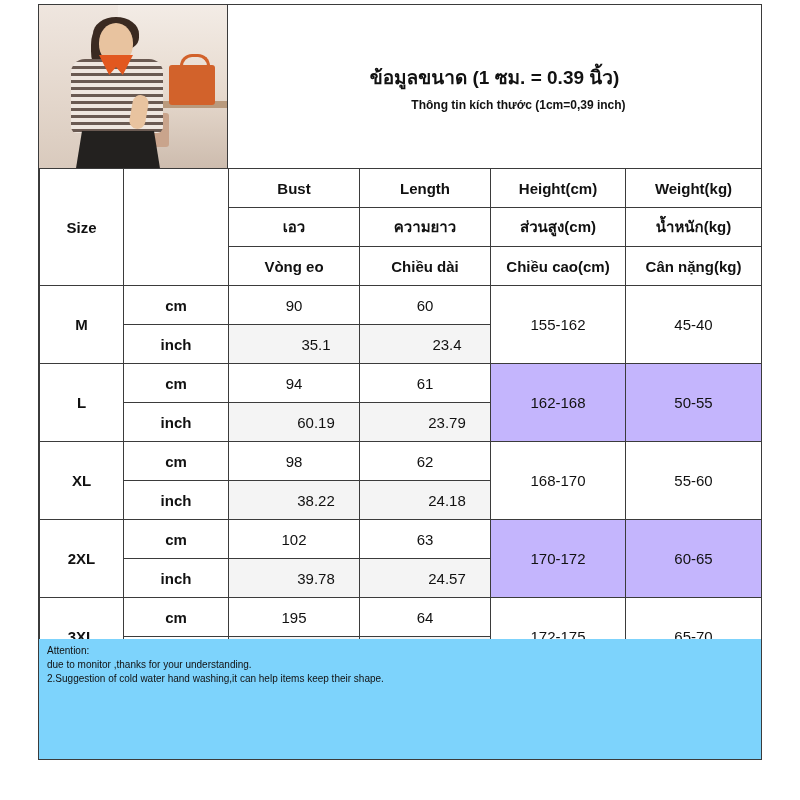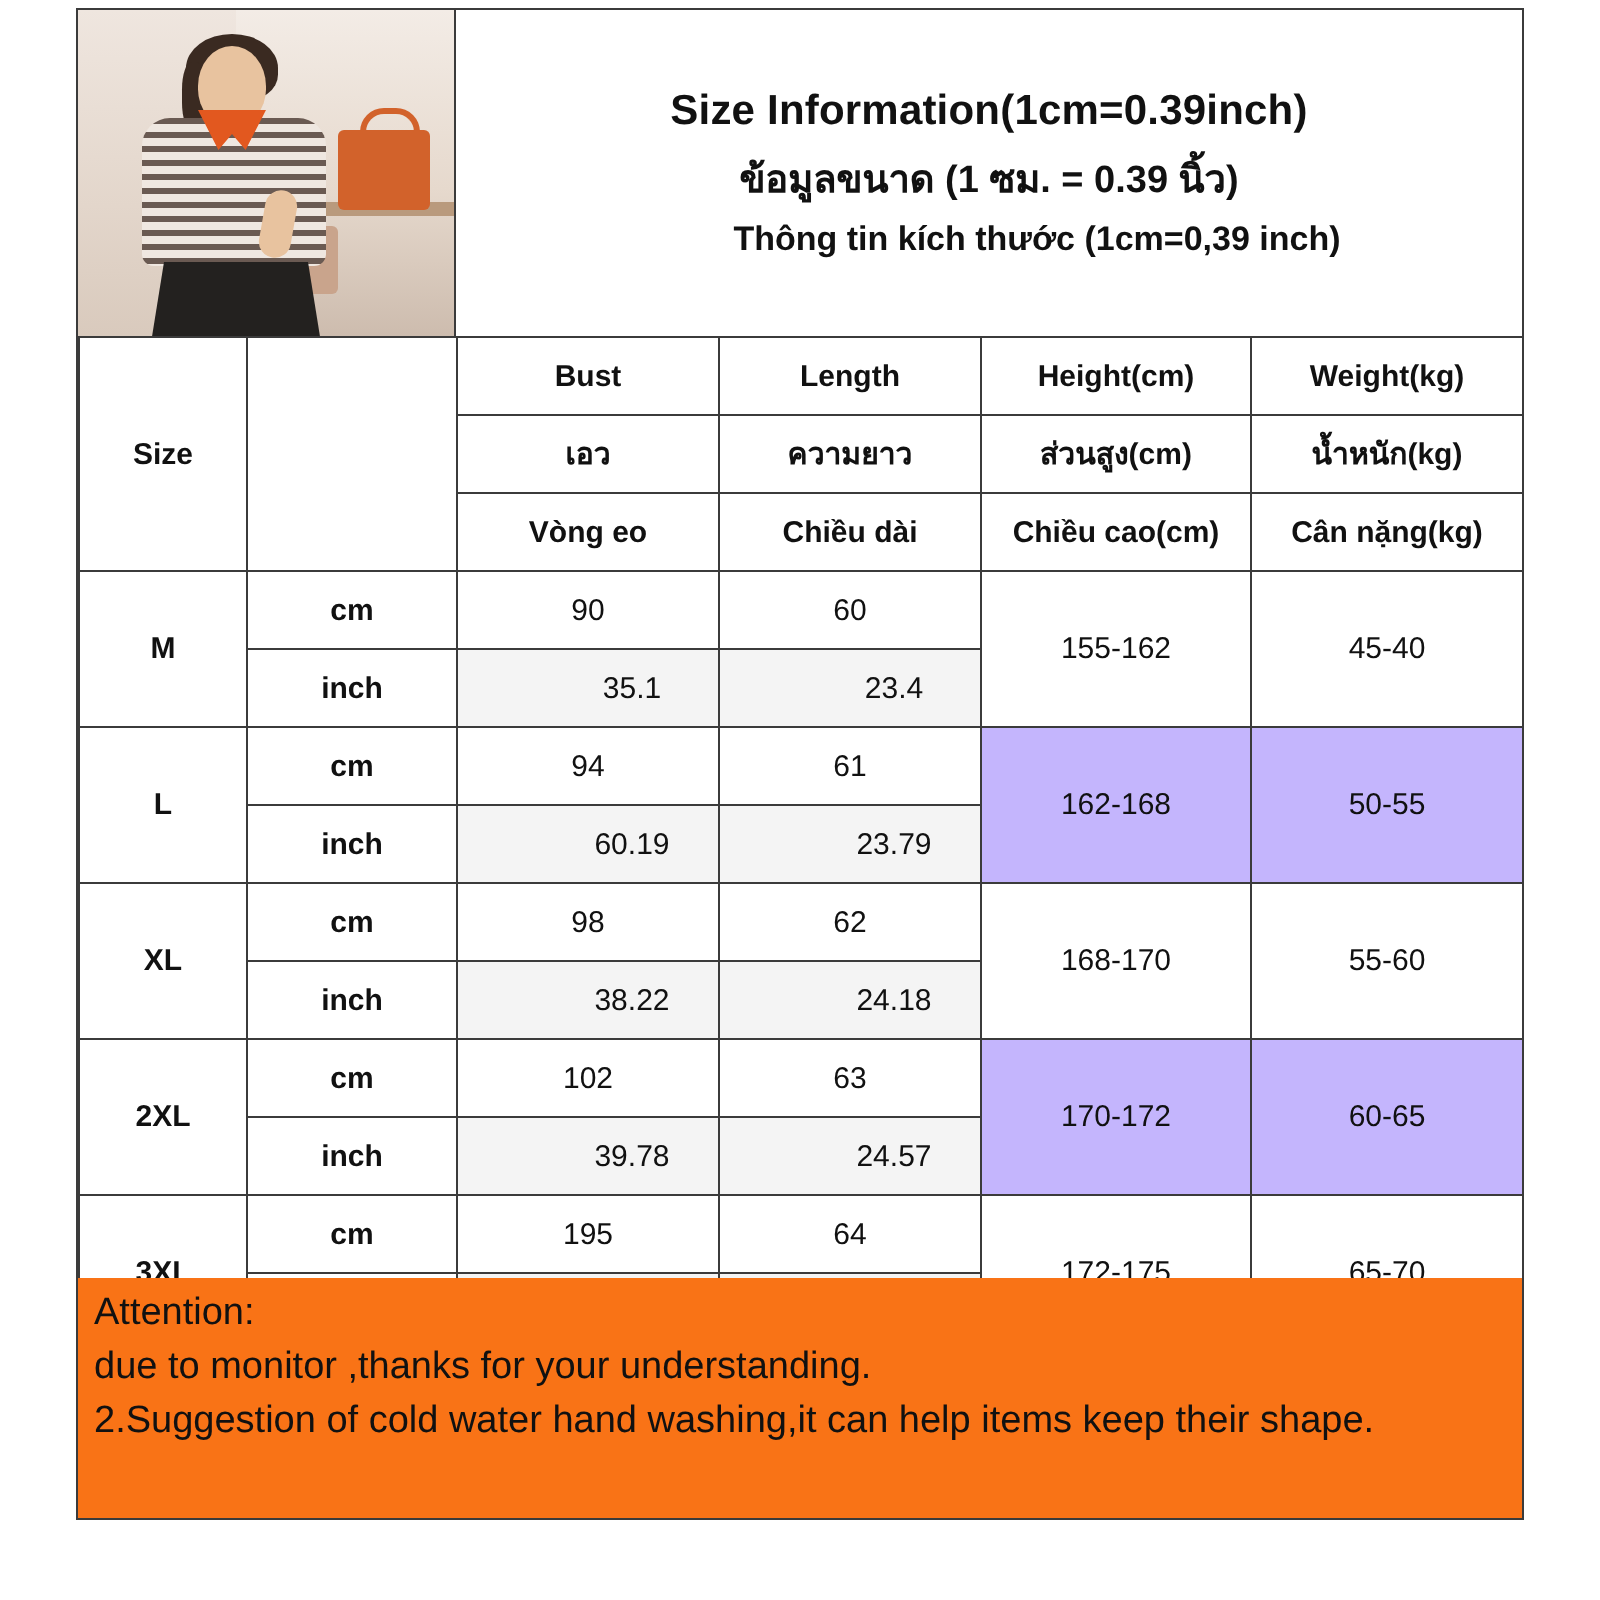--- a/index.html
+++ b/index.html
@@ -126,21 +126,21 @@
   .size-info .line1 {
     font-size: 21px;
     font-weight: bold;
     letter-spacing: .1px;
   }
   .size-info .line2 {
     font-size: 19px;
     font-weight: bold;
   }
   .size-info .line3 {
-    font-size: 17px;
+    font-size: 12px;
     font-weight: bold;
     margin-left: 48px;
   }
 
   
   table.size-table {
     position: absolute;
     left: 39px;
     top: 168px;
     width: 722px;
@@ -190,23 +190,23 @@
 
   
   .attention {
     position: absolute;
     left: 39px;
     top: 639px;
     width: 722px;
     height: 120px;
     box-sizing: border-box;
     padding: 5px 8px 0 8px;
-    font-size: 19px;
+    font-size: 10px;
     line-height: 1.42;
-    background: #f97316;
+    background: #7dd3fc;
   }
   .attention div { white-space: nowrap; }
 </style>
 </head>
 <body>
 
 <div class="sheet">
   <div class="border-box"></div>
 
   <div class="top-band">
@@ -220,21 +220,20 @@
         <div class="hair"></div>
         <div class="hair2"></div>
         <div class="head"></div>
         <div class="torso"></div>
         <div class="collar"></div>
         <div class="arm"></div>
         <div class="skirt"></div>
       </div>
     </div>
     <div class="size-info">
-      <div class="line1">Size Information(1cm=0.39inch)</div>
       <div class="line2">ข้อมูลขนาด (1 ซม. = 0.39 นิ้ว)</div>
       <div class="line3">Thông tin kích thước (1cm=0,39 inch)</div>
     </div>
   </div>
 
   <table class="size-table">
     <colgroup>
       <col class="col-size">
         <col class="col-unit">
         <col class="col-bust">

